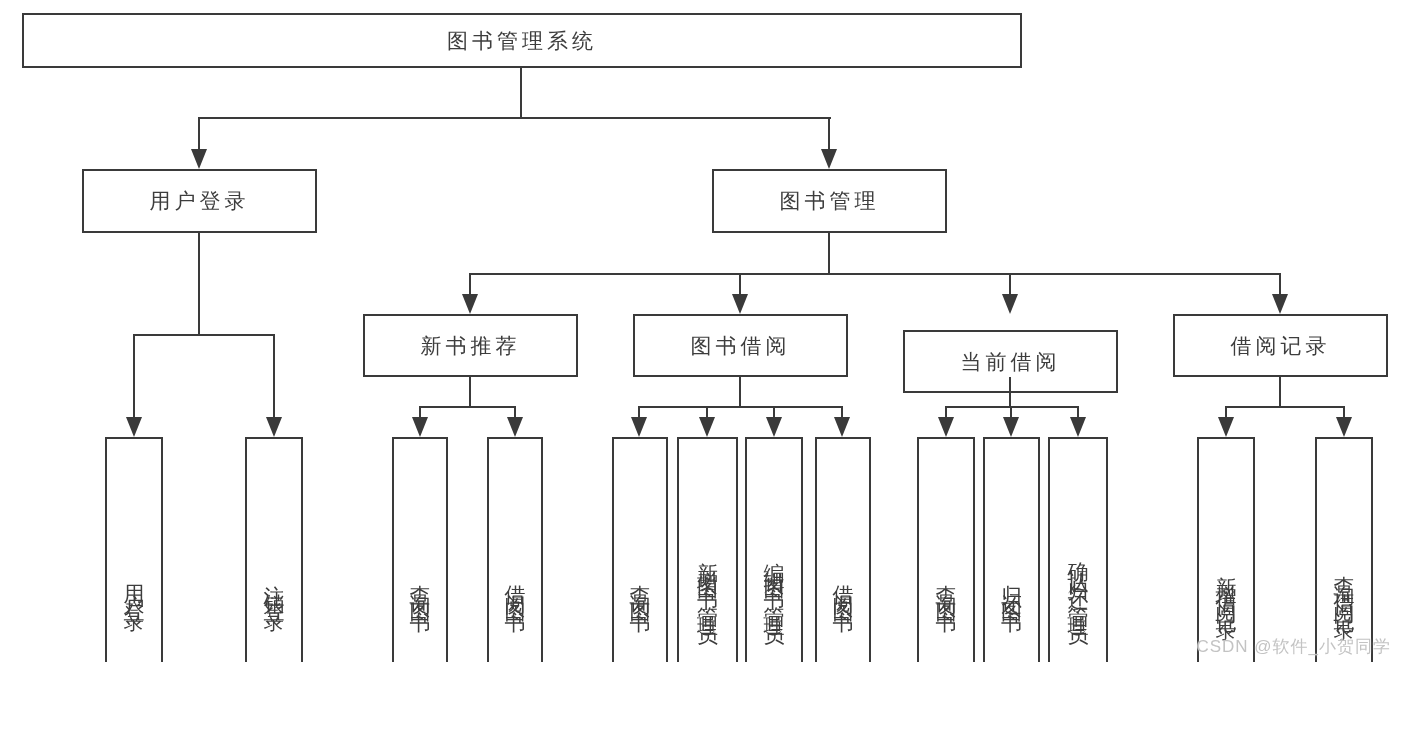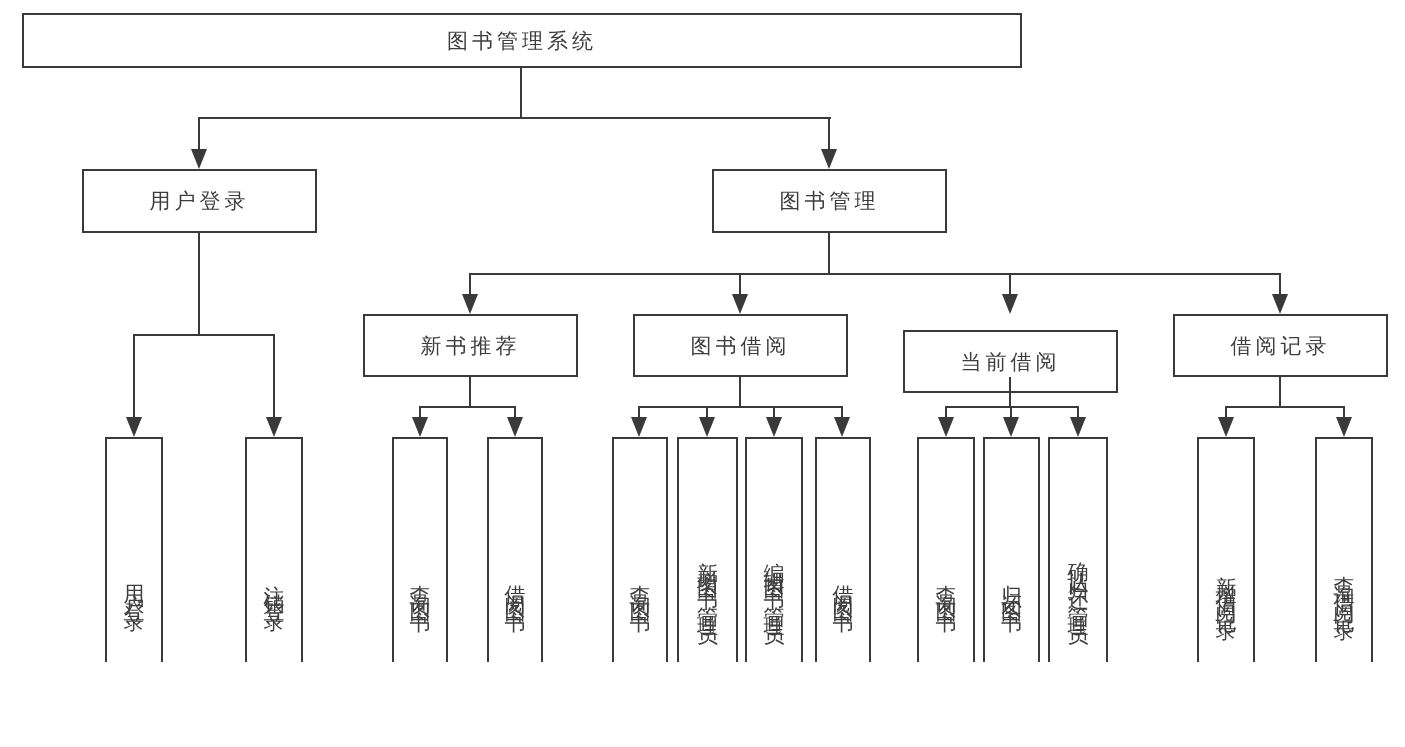--- a/index.html
+++ b/index.html
@@ -178,14 +178,15 @@
     <span>确认归还（管理员）</span>
   </div>
 
   <div class="box leaf" style="left:1197px; top:437px; width:58px; height:297px;">
     <span>新增借阅记录</span>
   </div>
   <div class="box leaf" style="left:1315px; top:437px; width:58px; height:297px;">
     <span>查询借阅记录</span>
   </div>
 
+  <div class="watermark">CSDN @软件_小贺同学</div>
 
 </div>
 
 </body></html>

